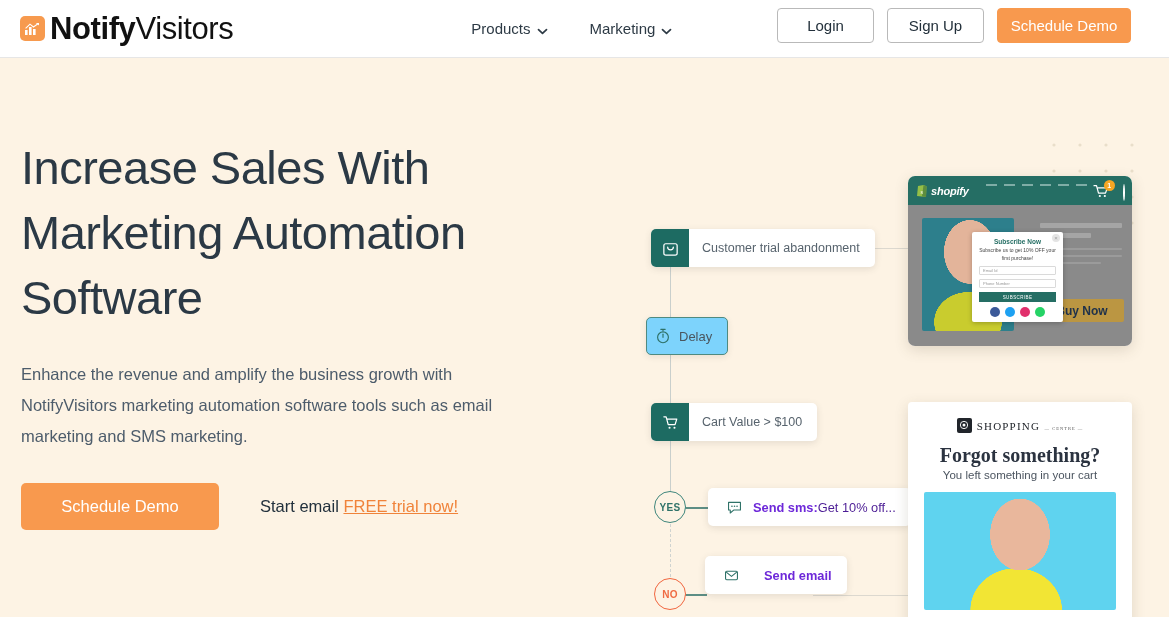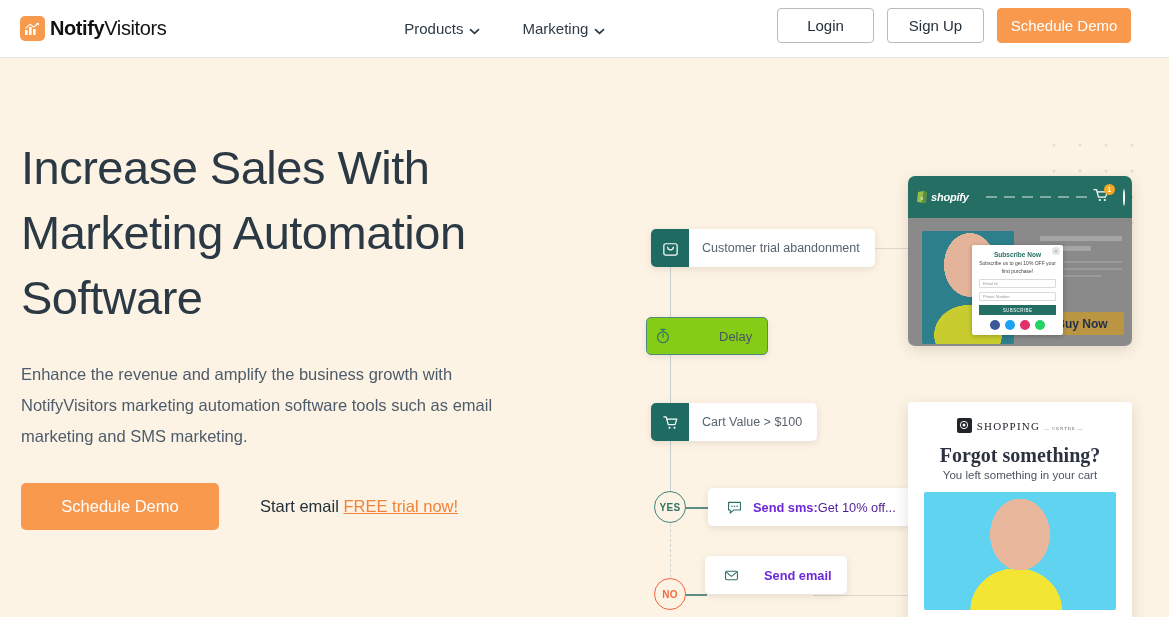--- a/index.html
+++ b/index.html
@@ -25,21 +25,21 @@
     gap: 5px;
   }
   .logo-mark {
     width: 25px; height: 25px;
     background: #f79a4e;
     border-radius: 5px;
     display: flex; align-items: flex-end; justify-content: center;
     padding-bottom: 5px;
   }
   .logo-mark svg { display: block; }
-  .logo-text { font-size: 20px; color: #111111; letter-spacing: -0.4px; }
+  .logo-text { font-size: 31px; color: #111111; letter-spacing: -0.4px; }
   .logo-text b { font-weight: 700; }
   .logo-text span { font-weight: 400; }
 
   .nav {
     display: flex; align-items: center;
     gap: 42px;
     margin-left: 238px;
   }
   .nav-item {
     display: flex; align-items: center; gap: 6px;
@@ -153,22 +153,21 @@
   }
   .node-lbl {
     display: flex; align-items: center;
     padding: 0 15px 0 13px;
     font-size: 12.5px; color: #57636d;
     white-space: nowrap;
   }
   .node-outline {
     border: 1.5px solid #4f8a80;
     box-shadow: 0 2px 6px rgba(60,60,60,.10);
-    background: #84cc16;
-    gap: 40px;
+    background: #7dd3fc;
   }
   .node-outline .node-ic { background: transparent; width: 32px; }
   .node-outline .node-lbl { padding-left: 0; color: #4a565f; font-size: 13px; }
 
   .node-plain { padding-left: 10px; }
   .node-plain .node-ic { background: transparent; width: 32px; }
   .node-plain .node-lbl { padding-left: 3px; font-size: 12.8px; }
   .node-lbl b { color: #6d28d9; font-weight: 700; }
   .node-lbl i { font-style: normal; color: #4c1d95; }
 
@@ -186,22 +185,22 @@
   
   .mock-shopify {
     position: absolute; left: 908px; top: 118px;
     width: 224px; height: 170px;
     background: #ffffff;
     border-radius: 7px;
     box-shadow: 0 4px 14px rgba(80,70,50,.17);
     overflow: hidden;
   }
   .shop-bar {
-    height: 42px; background: #256e64;
-    display: flex; align-items: center; padding: 0 8px;
+    height: 29px; background: #256e64;
+    display: flex; align-items: flex-start; padding: 8px 8px;
     gap: 6px;
   }
   .shop-logo { display: flex; align-items: center; gap: 3px; }
   .shop-logo-word { color: #fff; font-size: 11px; font-style: italic; font-weight: 700; letter-spacing: -.2px;}
   .shop-dashes { display: flex; gap: 7px; margin-left: 11px; flex: 1; }
   .shop-dashes span { width: 11px; height: 2px; background: #7fada6; display: block; }
   .shop-cart { position: relative; margin-right: 7px; }
   .cart-badge {
     position: absolute; right: -5px; top: -4px;
     width: 11px; height: 11px; border-radius: 50%;

